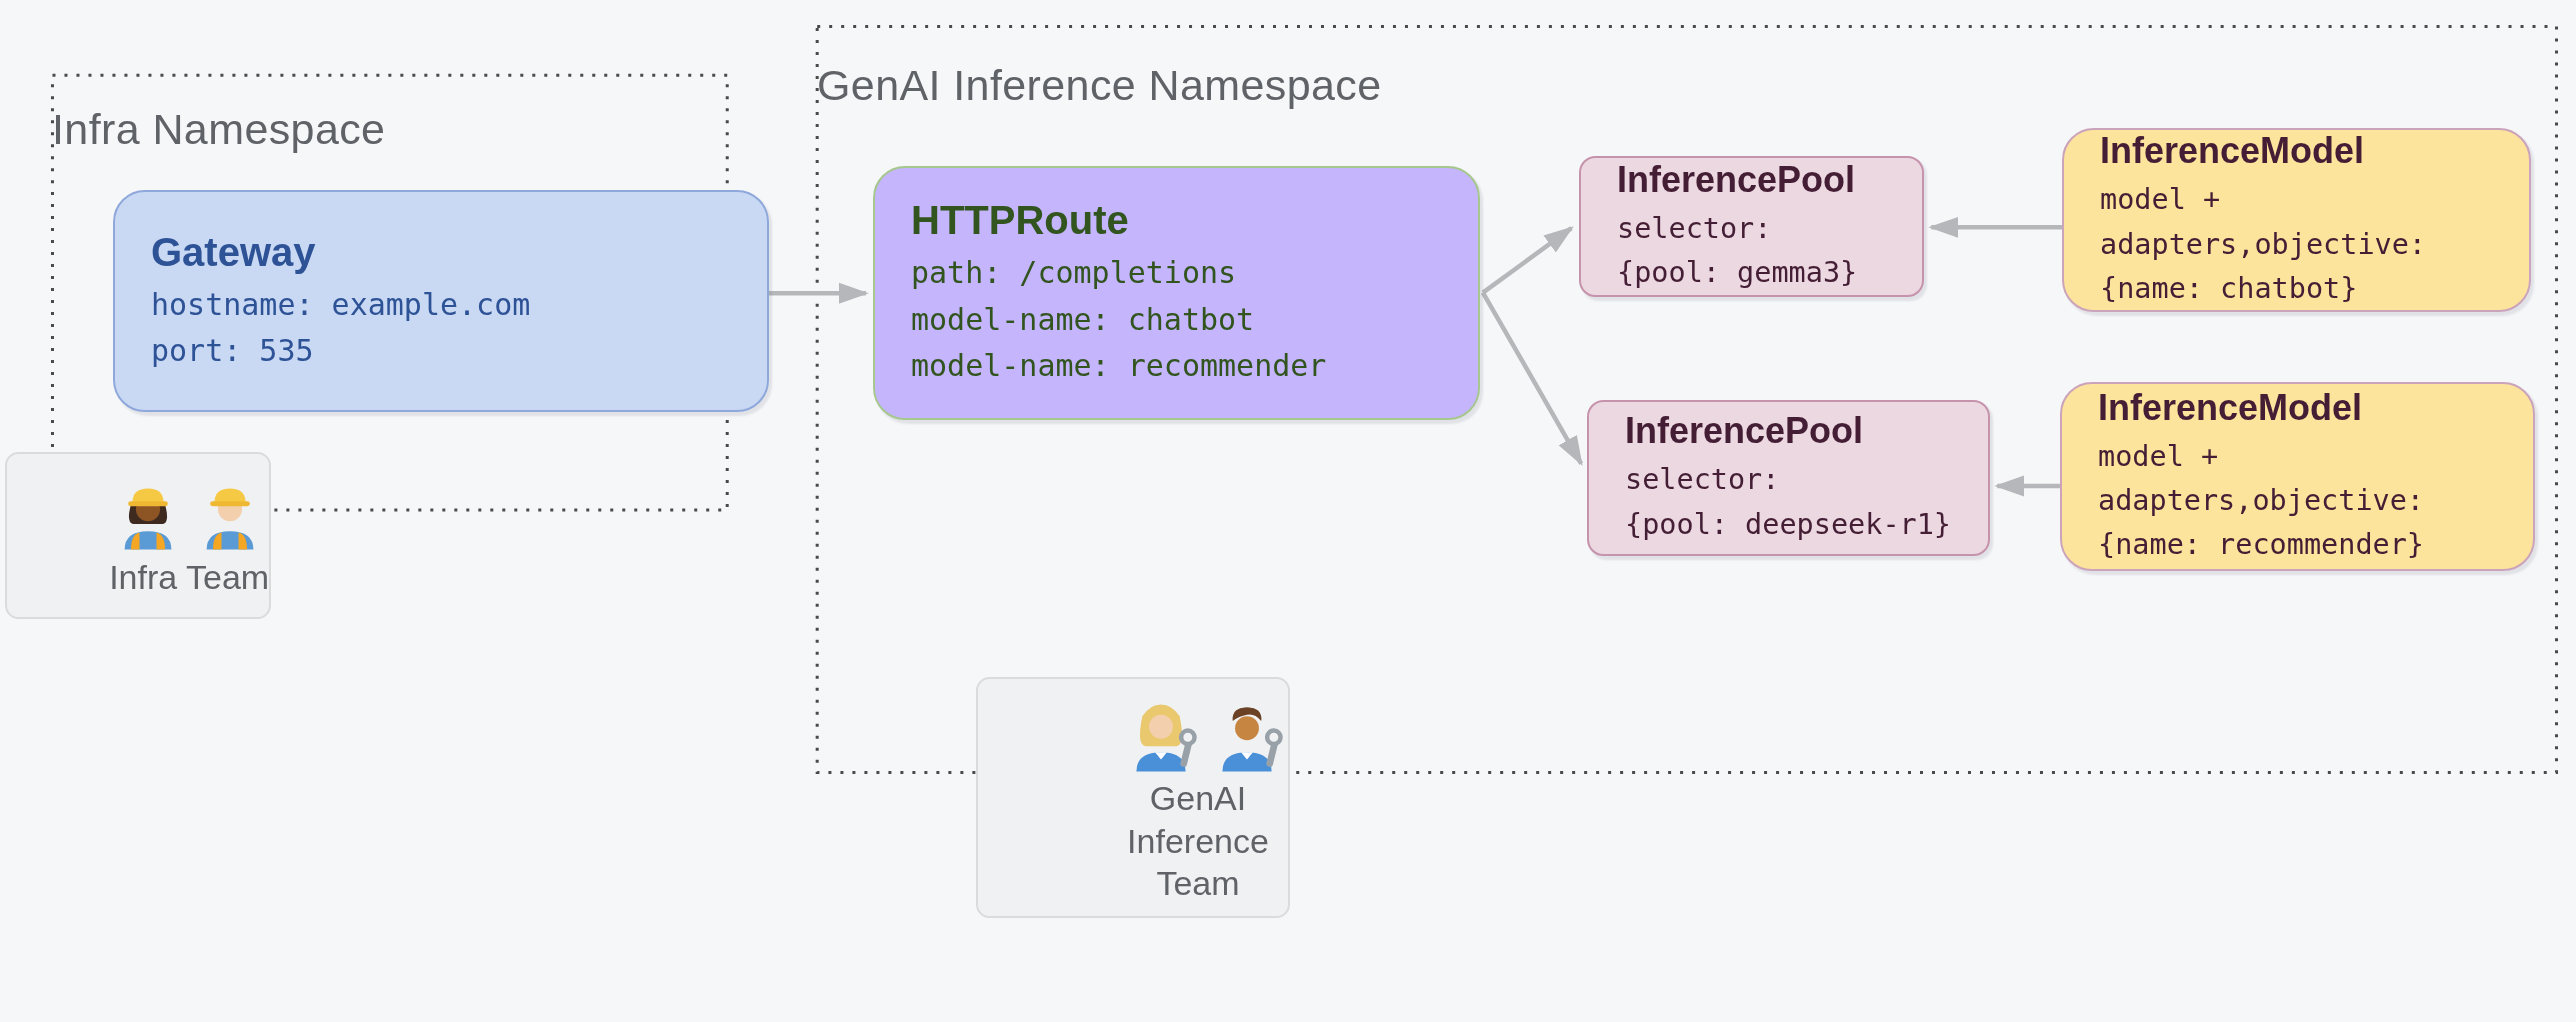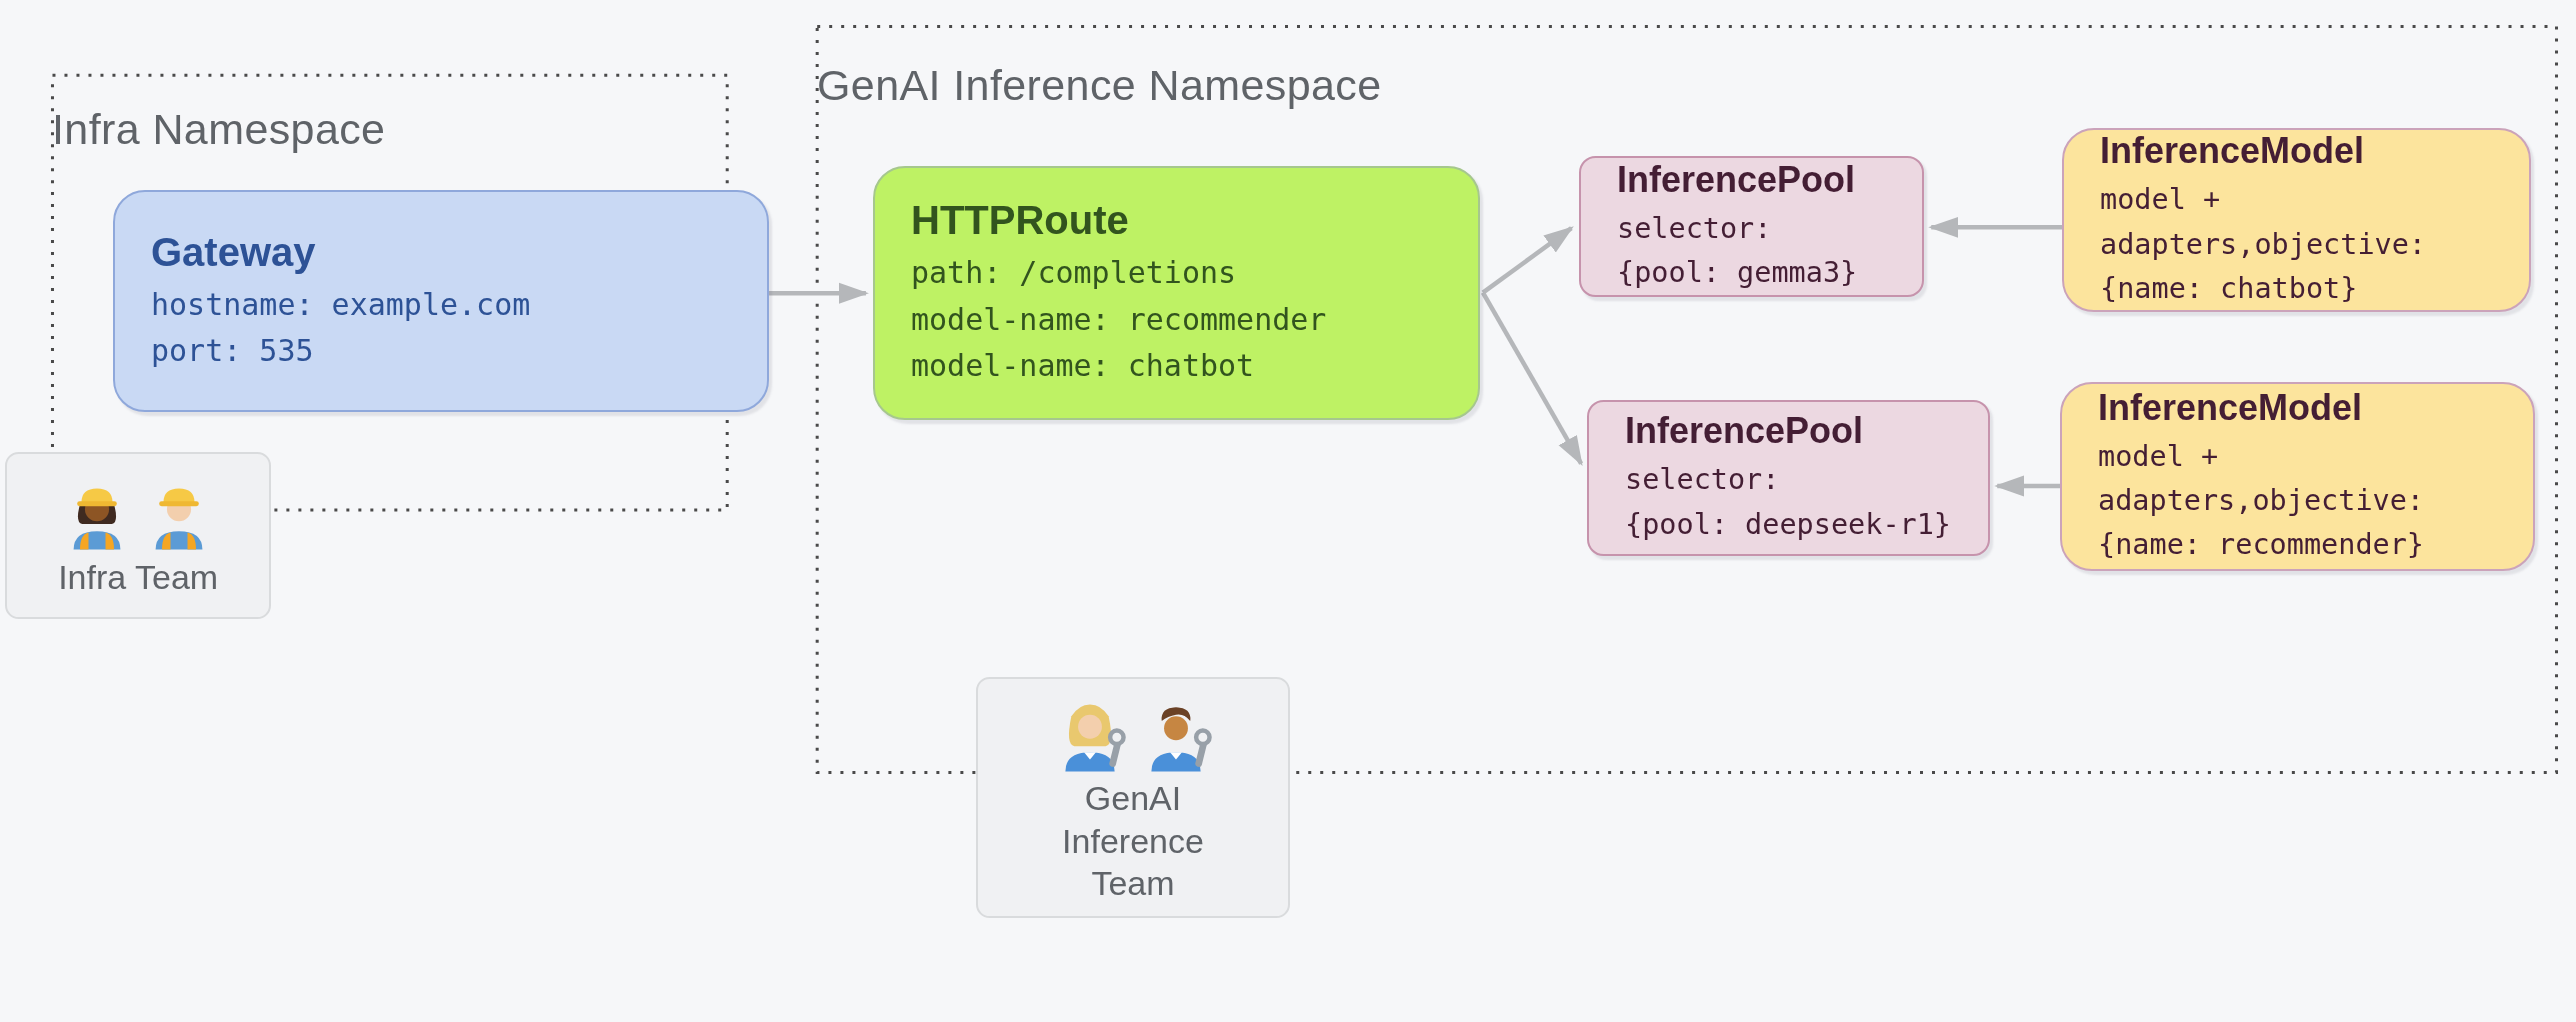--- a/index.html
+++ b/index.html
@@ -31,39 +31,39 @@
   }
   .node .hd { font-weight:bold; line-height:1.2; margin-bottom:6px; }
   .node .ln {
     font-family:"DejaVu Sans Mono", monospace;
     white-space:nowrap; line-height:1.55;
   }
 
   #gateway   { left:113px;  top:190px; width:656px; height:222px;
                background:#c9d9f4; border-color:#8fa8db; color:#2d5296; }
   #httproute { left:873px; top:166px; width:607px; height:254px;
-               background:#bef264; border-color:#a6c78e; color:#32541e; }
+               background:#c4b5fd; border-color:#a6c78e; color:#32541e; }
   #pool1     { left:1579px; top:156px; width:345px; height:141px; border-radius:16.5px;
                background:#ecd8e1; border-color:#c693ac; color:#441e34; }
   #pool2     { left:1587px; top:400px; width:403px; height:156px; border-radius:16.5px;
                background:#ecd8e1; border-color:#c693ac; color:#441e34; }
   #model1    { left:2062px; top:128px; width:469px; height:184px;
                background:#fce49d; border-color:#cba3ba; color:#441e34; }
   #model2    { left:2060px; top:382px; width:475px; height:189px;
                background:#fce49d; border-color:#cba3ba; color:#441e34; }
 
   #gateway .hd, #httproute .hd { font-size:40px; }
   #gateway .ln, #httproute .ln { font-size:30px; }
   #pool1 .hd, #pool2 .hd, #model1 .hd, #model2 .hd { font-size:36px; }
   #pool1 .ln, #pool2 .ln, #model1 .ln, #model2 .ln { font-size:28.5px; }
 
   .team {
     position:absolute; box-sizing:border-box;
     background:#f0f1f3; border:2.2px solid #d9dbdd; border-radius:13.5px;
-    display:flex; flex-direction:column; align-items:center; justify-content:center;
+    display:flex; flex-direction:column; align-items:flex-end; justify-content:center;
   }
   #infra-team { left:5.2px;    top:452px; width:266px; height:167px; }
   #genai-team { left:976px; top:677px; width:314px; height:241px; }
   .team-icons { display:flex; gap:4.5px; }
   .team-label {
     font-size:34px; color:#5f6368; text-align:center; line-height:1.25; margin-top:4.5px;
   }
   #genai-team .team-label { width:180px; }
 </style>
 </head>
@@ -92,22 +92,22 @@
 
   <div class="node" id="gateway">
     <div class="hd">Gateway</div>
     <div class="ln">hostname: example.com</div>
     <div class="ln">port: 535</div>
   </div>
 
   <div class="node" id="httproute">
     <div class="hd">HTTPRoute</div>
     <div class="ln">path: /completions</div>
+    <div class="ln">model-name: chatbot</div>
     <div class="ln">model-name: recommender</div>
-    <div class="ln">model-name: chatbot</div>
   </div>
 
   <div class="node" id="pool1">
     <div class="hd">InferencePool</div>
     <div class="ln">selector:</div>
     <div class="ln">{pool: gemma3}</div>
   </div>
 
   <div class="node" id="pool2">
     <div class="hd">InferencePool</div>

